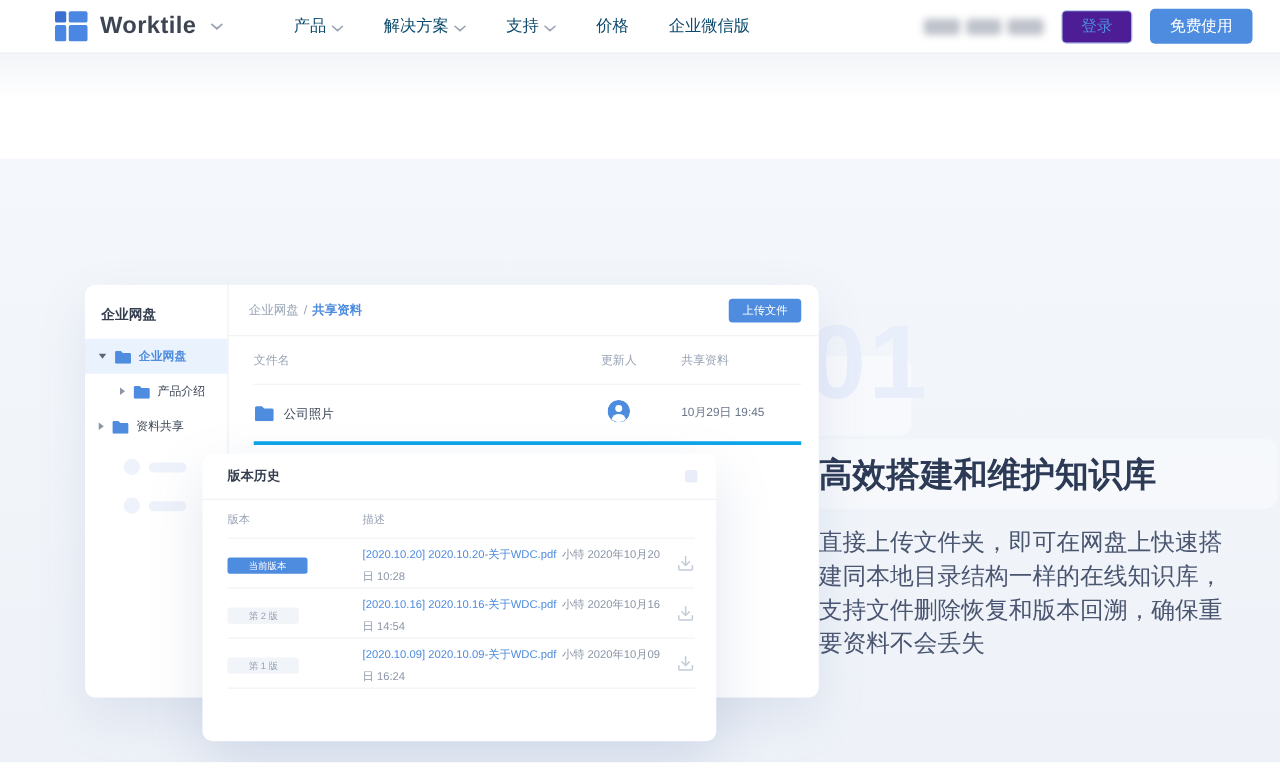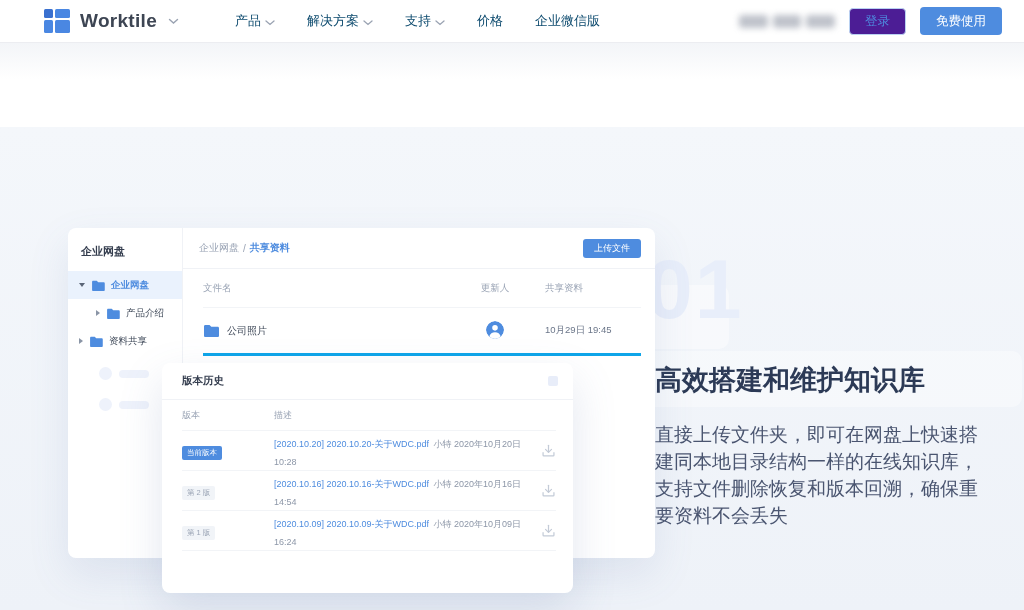--- a/index.html
+++ b/index.html
@@ -84,25 +84,25 @@
 
   
   .version-card { position:absolute; left:162px; top:236px; width:411px; height:230px; background:#fff;
                   border-radius:8px; box-shadow:0 18px 44px rgba(96,118,168,.18); z-index:5; }
   .vc-header { height:37px; border-bottom:1px solid #f0f2f6; display:flex; align-items:center;
                padding:0 15px 0 20px; font-size:10.5px; font-weight:700; color:#353e4f; }
   .vc-corner { margin-left:auto; width:10px; height:10px; background:#e8edf9; border-radius:2px; }
   .vc-body { padding:0 17px 0 20px; }
   .vc-headrow { display:flex; align-items:center; height:31px; font-size:9px; color:#9aa4b5;
                 border-bottom:1px solid #f2f4f7; }
-  .col-ver { width:92px; flex-shrink:0; }
+  .col-ver { width:108px; flex-shrink:0; }
   .col-desc { flex:1; min-width:0; }
   .col-dl { width:24px; flex-shrink:0; display:flex; justify-content:flex-end; }
   .vc-row { display:flex; align-items:center; height:40px; border-bottom:1px solid #f2f4f7; }
-  .badge { display:inline-block; font-size:7.5px; line-height:1; padding:3px 5px; border-radius:2px; }
+  .badge { display:inline-block; font-size:7.5px; line-height:1; padding:3px 17px; border-radius:2px; }
   .badge.primary { background:#4e8cdf; color:#fff; }
   .badge.default { background:#f1f4f8; color:#9aa4b5; }
   .desc-link { font-size:9px; color:#4e8cdf; line-height:13px; cursor:pointer; white-space:nowrap;
                overflow:hidden; text-overflow:ellipsis; }
   .desc-meta { font-size:9px; color:#8d97a8; line-height:13px; }
   .dl-btn { cursor:pointer; display:inline-flex; }
 </style>
 </head>
 <body>
 

